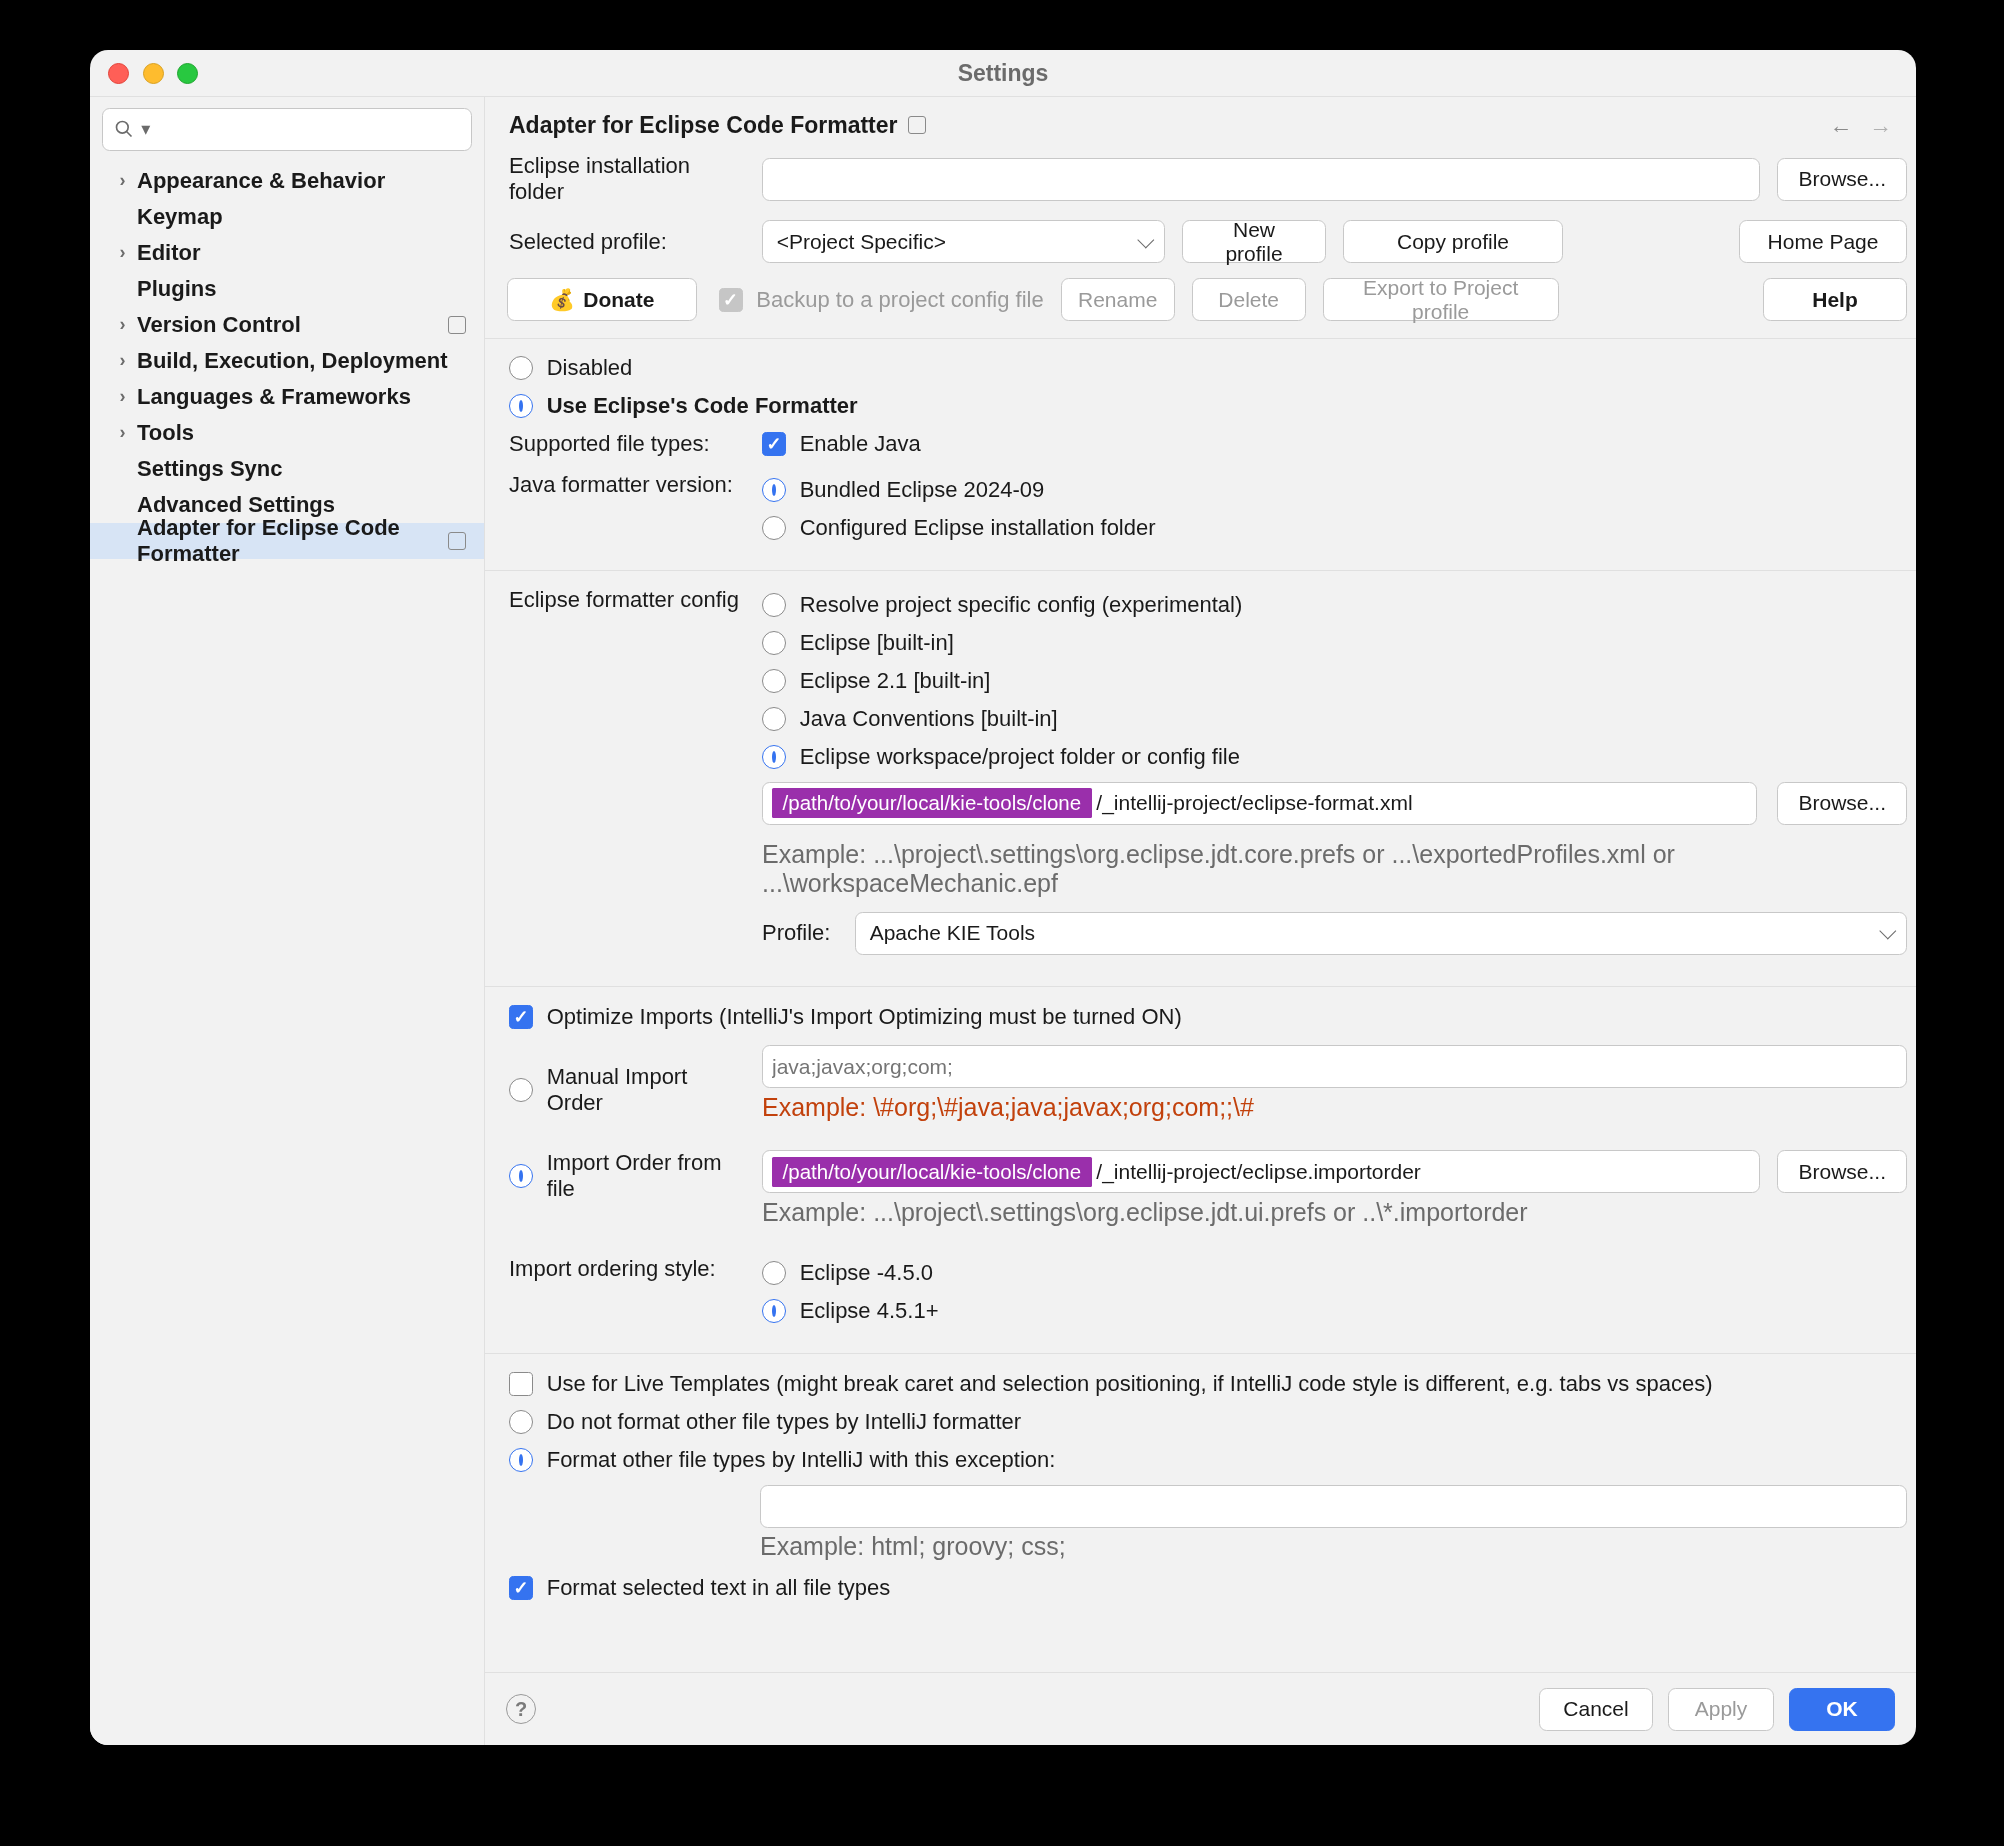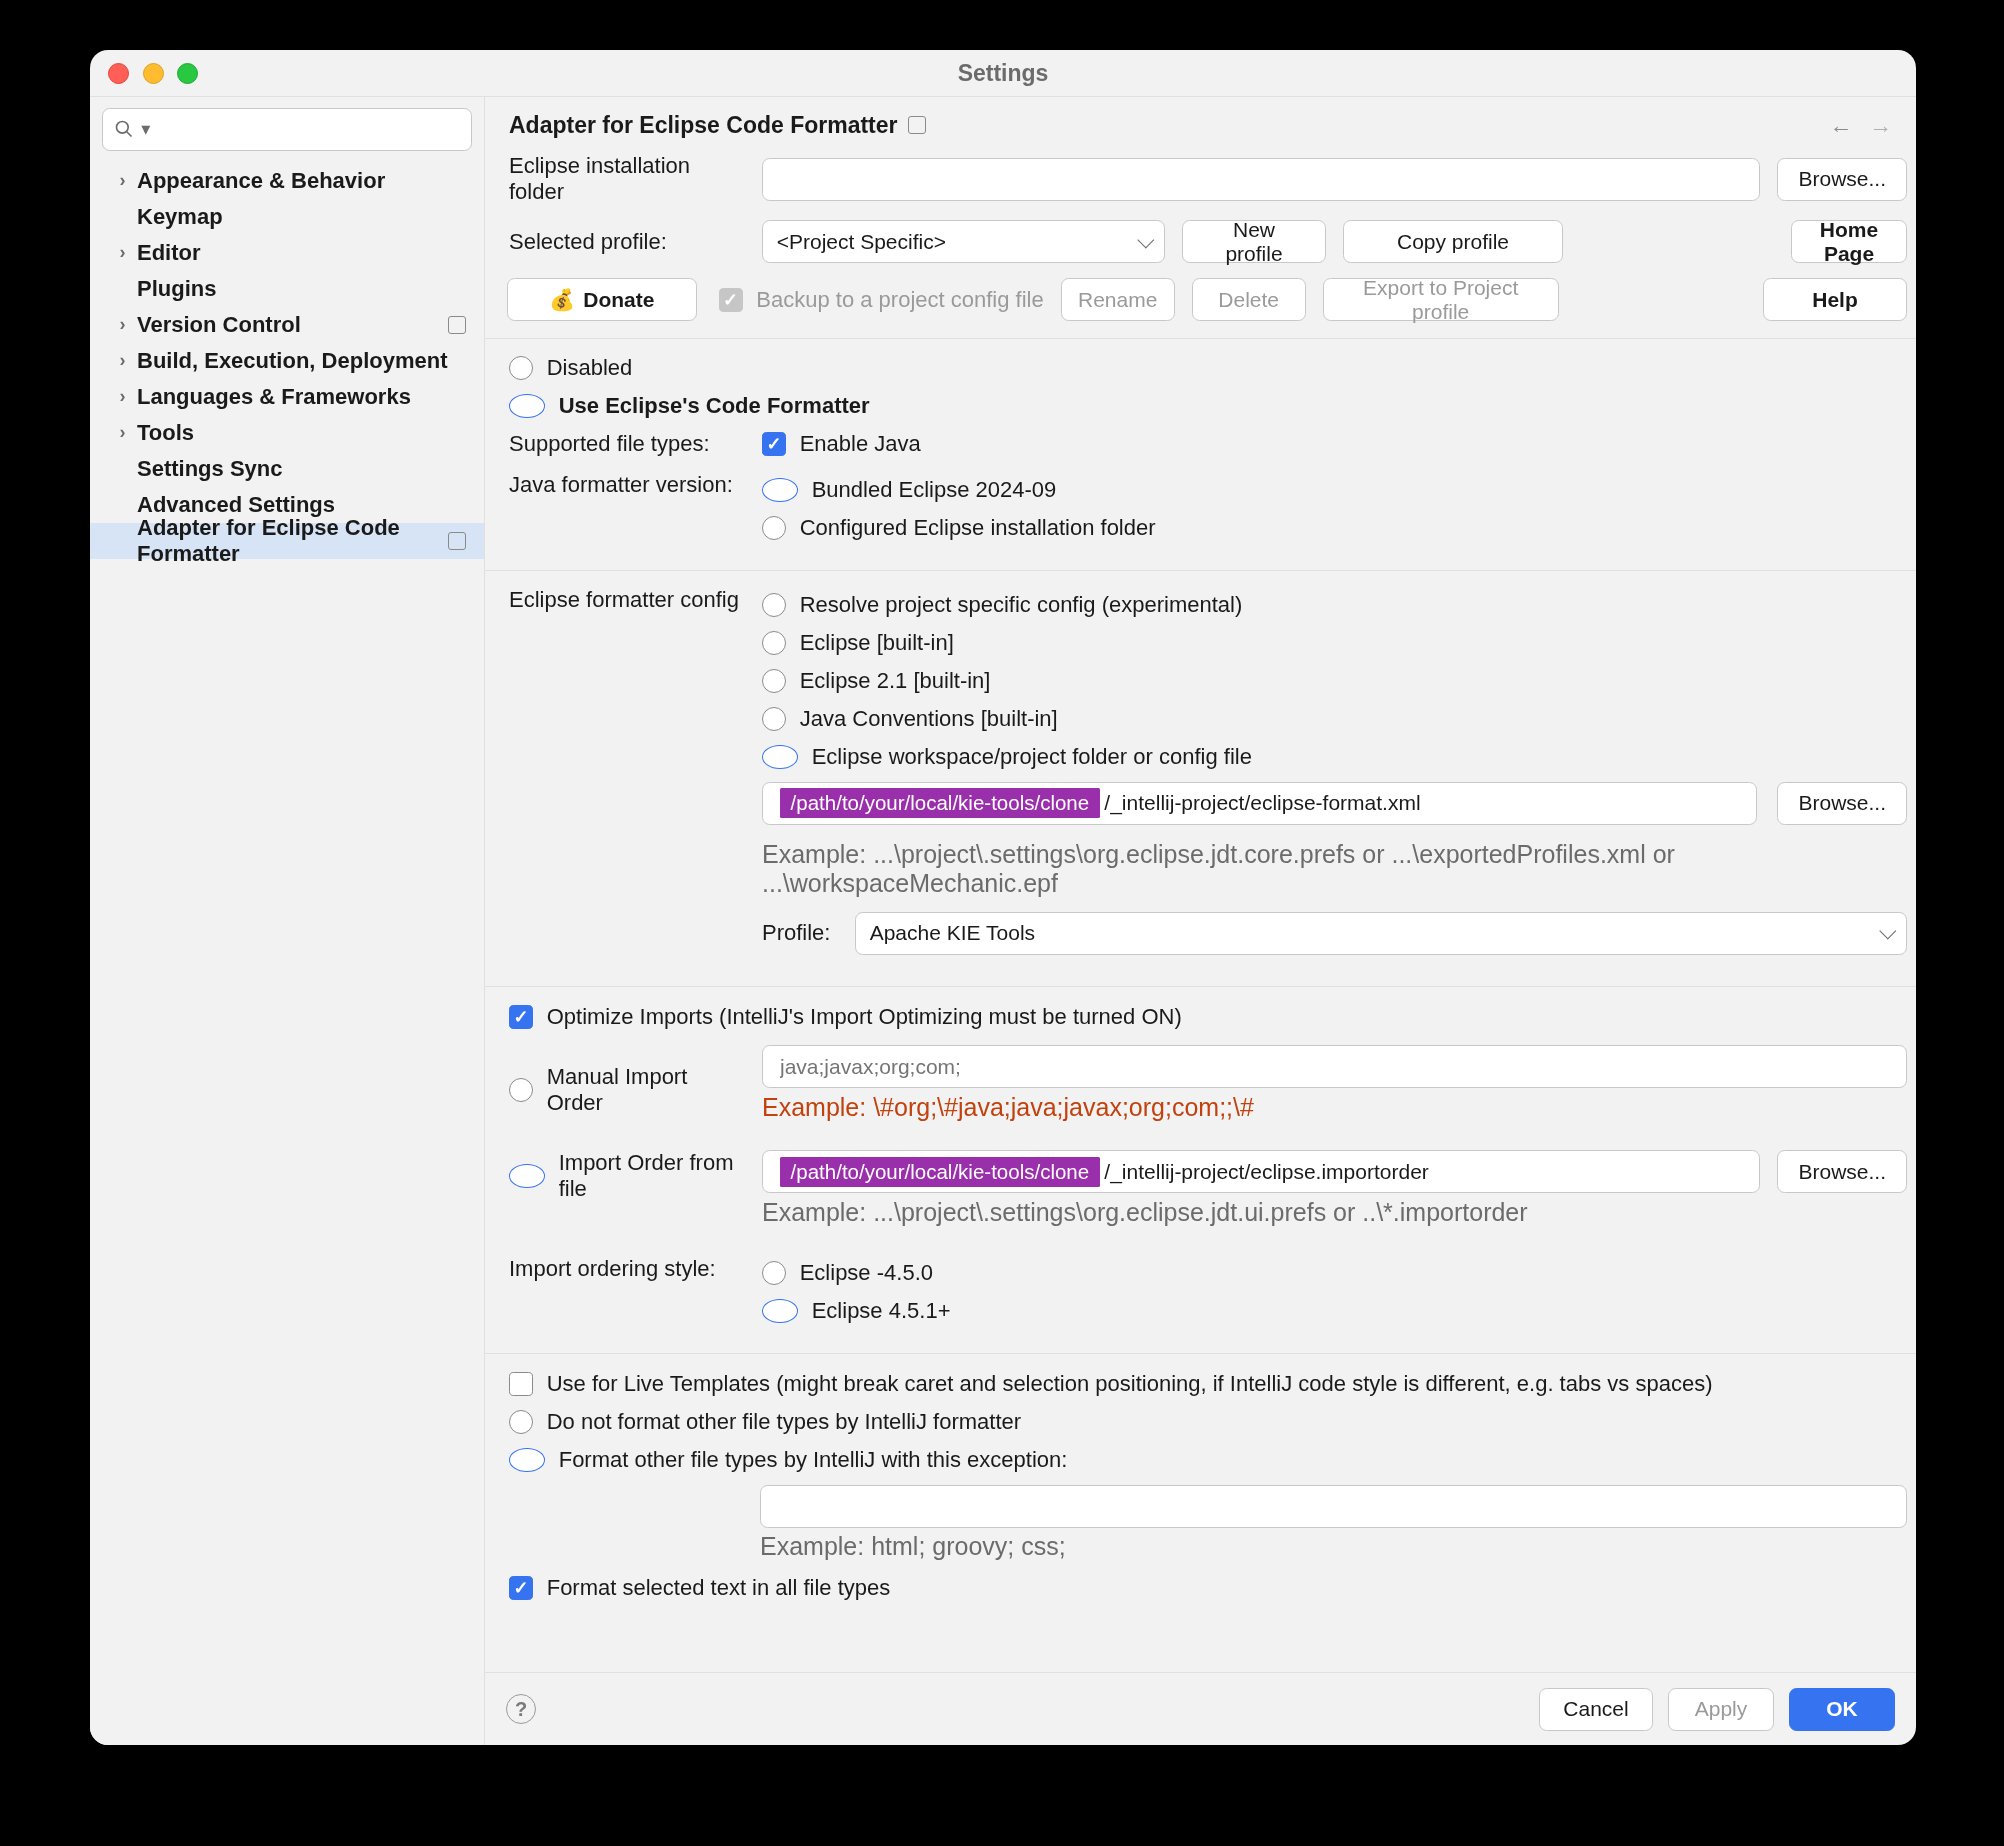--- a/index.html
+++ b/index.html
@@ -72,21 +72,21 @@
   }
 
   .scroll { flex:1; overflow:auto; padding: 0 9px 0 24px; }
   .form { width: 100%; font-size: 22px; color:#1a1a1a; }
   .row { display:flex; align-items:center; gap: 17px; margin-bottom: 15px; }
   .row > .lab { width: 236px; flex:none; }
   .row .fill { flex:1; }
 
   input[type=text], .textbox, select.sel, .sel {
     height: 43px; border:0.8px solid #c8c8c8; border-radius:7.6px;
-    background:#fff; font-size:21px; padding:0 17px;
+    background:#fff; font-size:21px; padding:0 9px;
   }
   .textbox { display:flex; align-items:center; overflow:hidden; }
   .btn {
     height: 43px; border:0.8px solid #c8c8c8; border-radius:7.6px; background:#fff;
     font-size:21px; padding:0 20px; display:inline-flex; align-items:center; justify-content:center;
     color:#1a1a1a; cursor:default;
   }
   .btn.disabled { color:#9a9a9a; }
   .btn.primary { background:#3573f0; border-color:#3573f0; color:#fff; font-weight:600; }
 
@@ -234,21 +234,21 @@
           </div>
 
           <div class="row">
             <div class="lab">Selected profile:</div>
             <div class="select" style="width:403px">
               <span>&lt;Project Specific&gt;</span>
             </div>
             <button class="btn" style="width:144px">New profile</button>
             <button class="btn" style="width:220px">Copy profile</button>
             <div style="flex:1"></div>
-            <button class="btn" style="width:116px;font-weight:700">Home Page</button>
+            <button class="btn" style="width:168px;font-weight:400">Home Page</button>
           </div>
 
           <div class="row">
             <div class="lab"></div>
             <button class="btn" style="width:190px;margin-left:-255px;">
               <span class="donate-emoji">💰</span>
               <span style="font-weight:600">Donate</span>
             </button>
             <div class="opt" style="margin:0 0 0 4.6px">
               <span class="cb disabled checked"></span>

